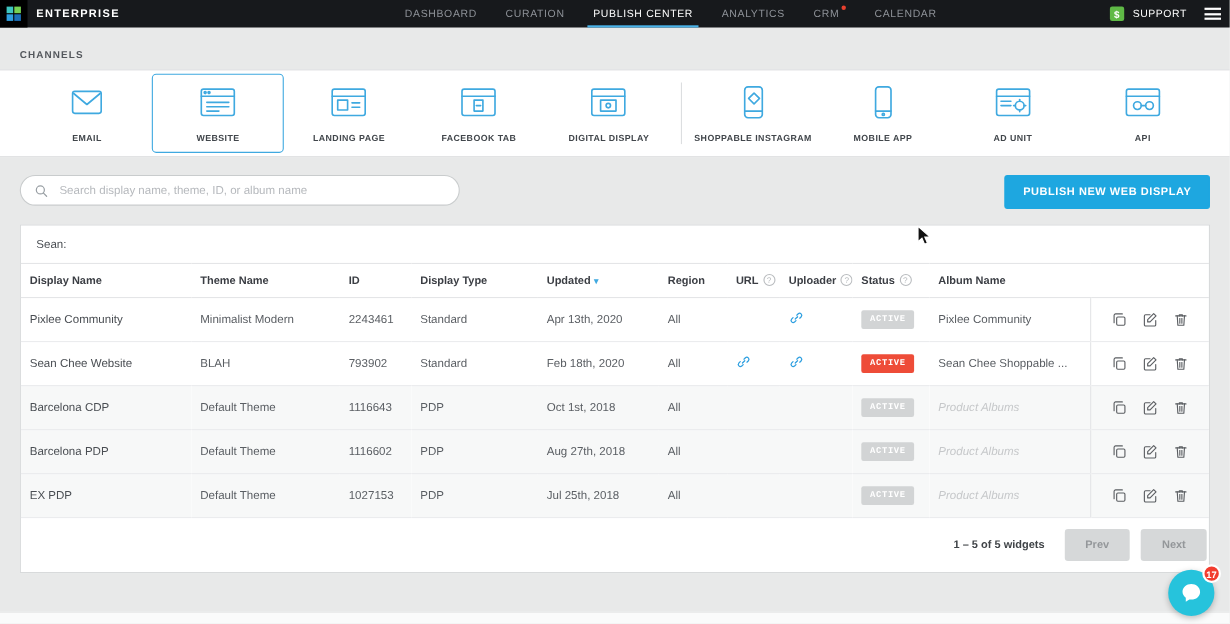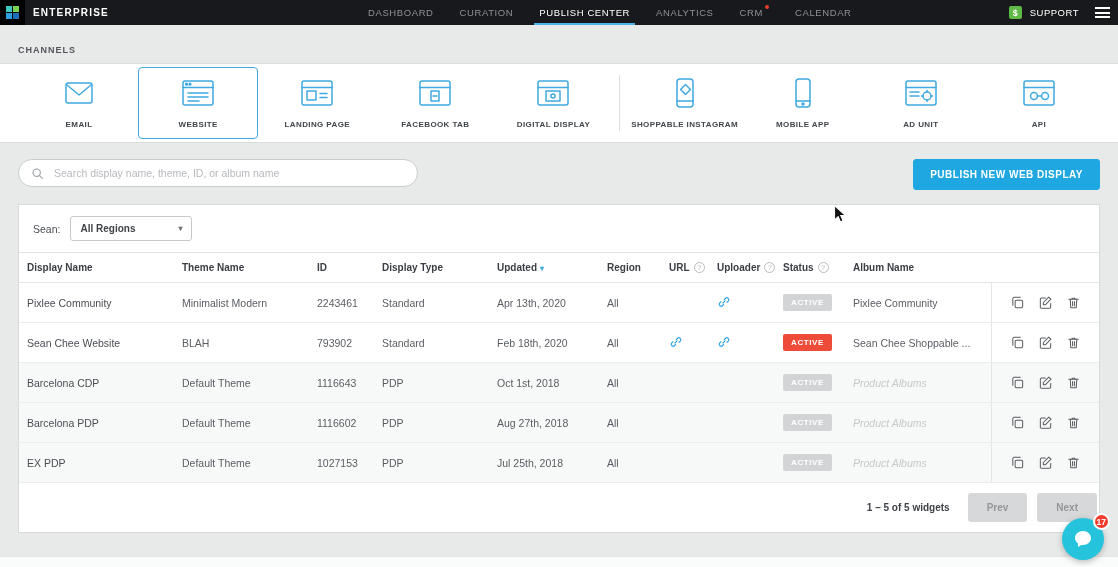--- a/index.html
+++ b/index.html
@@ -57,21 +57,21 @@
   .select .chev { font-size:8px; color:#6b6e72; margin-left:6px; }
 
   table { width:100%; border-collapse:collapse; table-layout:fixed; }
   thead th { font-size:10px; font-weight:bold; color:#3b3e44; text-align:left; padding:9px 8px; border-top:1px solid #e4e5e7; border-bottom:1px solid #e4e5e7; white-space:nowrap; overflow:hidden; }
   th .sort { color:#3fa9e0; font-size:8px; margin-left:3px; }
   .help { display:inline-block; width:11px; height:11px; line-height:10px; border:1px solid #b9bcbf; border-radius:50%; color:#b9bcbf; font-size:7.5px; text-align:center; margin-left:4px; vertical-align:1px; font-weight:normal; }
   tbody td { font-size:10.5px; color:#5a5e63; padding:0 8px; height:40px; border-bottom:1px solid #ebecee; white-space:nowrap; overflow:hidden; text-overflow:ellipsis; }
   tbody tr.shaded { background:#f7f8f8; }
   td.c-name { color:#4a4e53; }
   th:first-child, td:first-child { padding-left:8px; }
-  .badge { display:inline-block; padding:4px 8px; font-size:8px; font-weight:bold; letter-spacing:.6px; border-radius:2px; color:#fff; }
+  .badge { display:inline-block; padding:4px 8px; font-size:8px; font-weight:bold; letter-spacing:.6px; border-radius:2px; color:#fff;font-family:Liberation Mono, monospace; }
   .badge.gray { background:#d2d4d5; }
   .badge.red { background:#ee4c38; }
   td.c-album.muted { color:#c6c8ca; font-style:italic; }
   td.actions { border-left:1px solid #e4e5e7; }
   .act-wrap { display:flex; gap:13px; justify-content:center; align-items:center; }
   .act { cursor:pointer; display:inline-flex; }
   .act svg { width:15px; height:15px; stroke:#5b5e62; fill:none; stroke-width:1.1; stroke-linecap:round; stroke-linejoin:round; }
   .linkicon { display:inline-flex; cursor:pointer; }
   .linkicon svg { width:14px; height:14px; stroke:#2e9fe0; fill:none; stroke-width:1.3; stroke-linecap:round; }
 
@@ -237,24 +237,20 @@
       <input type="text" placeholder="Search display name, theme, ID, or album name" style="">
     </div>
     <div class="toolbar-buttons">
       <button class="btn btn-primary">PUBLISH NEW WEB DISPLAY</button>
     </div>
   </div>
 
   <div class="card">
     <div class="filter-row">
       <span class="show-label">Sean:</span>
-      <div class="select">
-        <span>All Regions</span>
-        <span class="chev">▾</span>
-      </div>
     </div>
     <table id="widget-table">
         <colgroup>
           <col style="width: 155px;">
           <col style="width: 135px;">
           <col style="width: 65px;">
           <col style="width: 115px;">
           <col style="width: 110px;">
           <col style="width: 62px;">
           <col style="width: 48px;">

